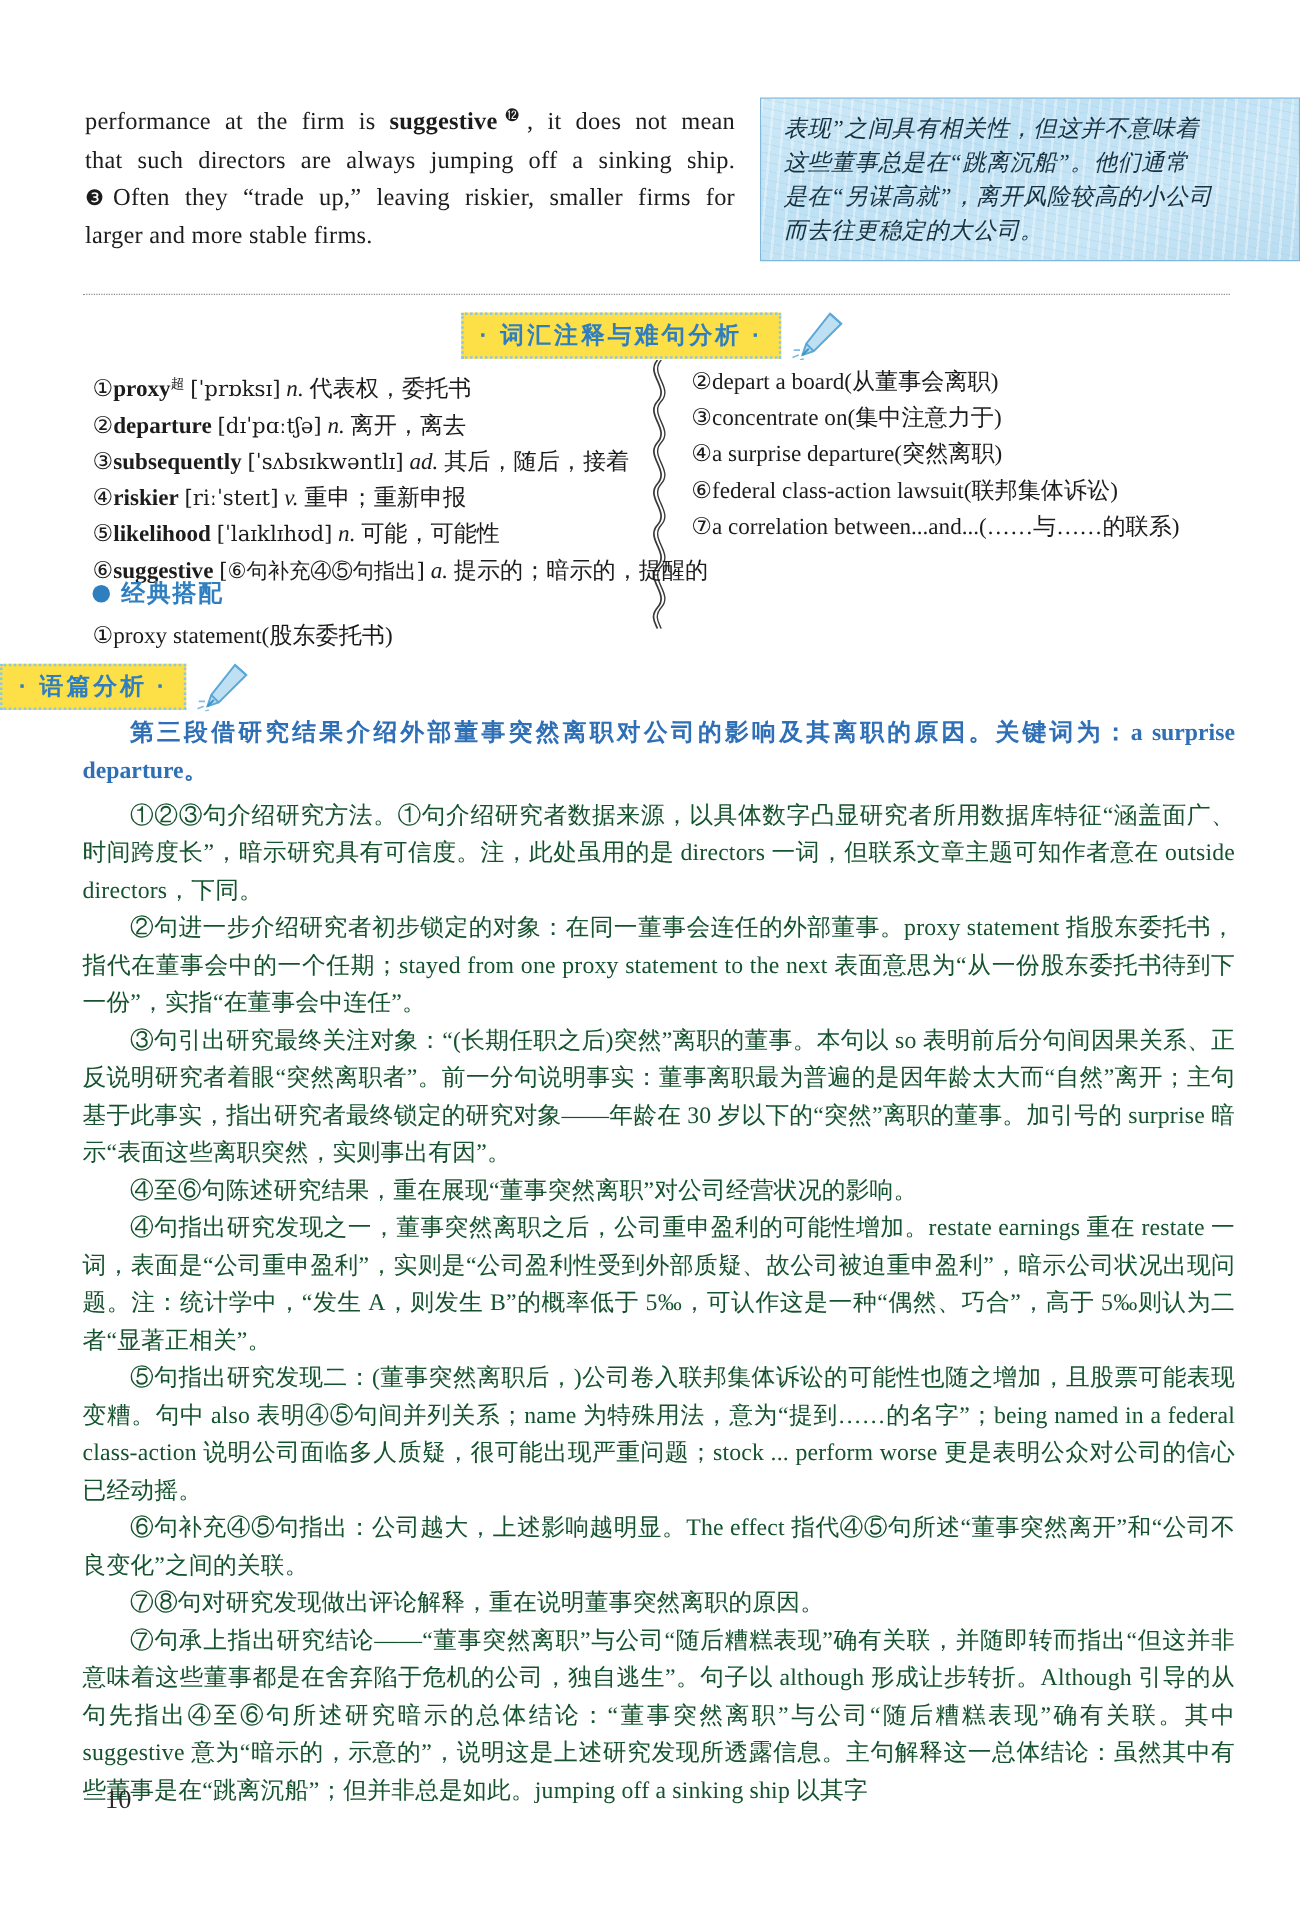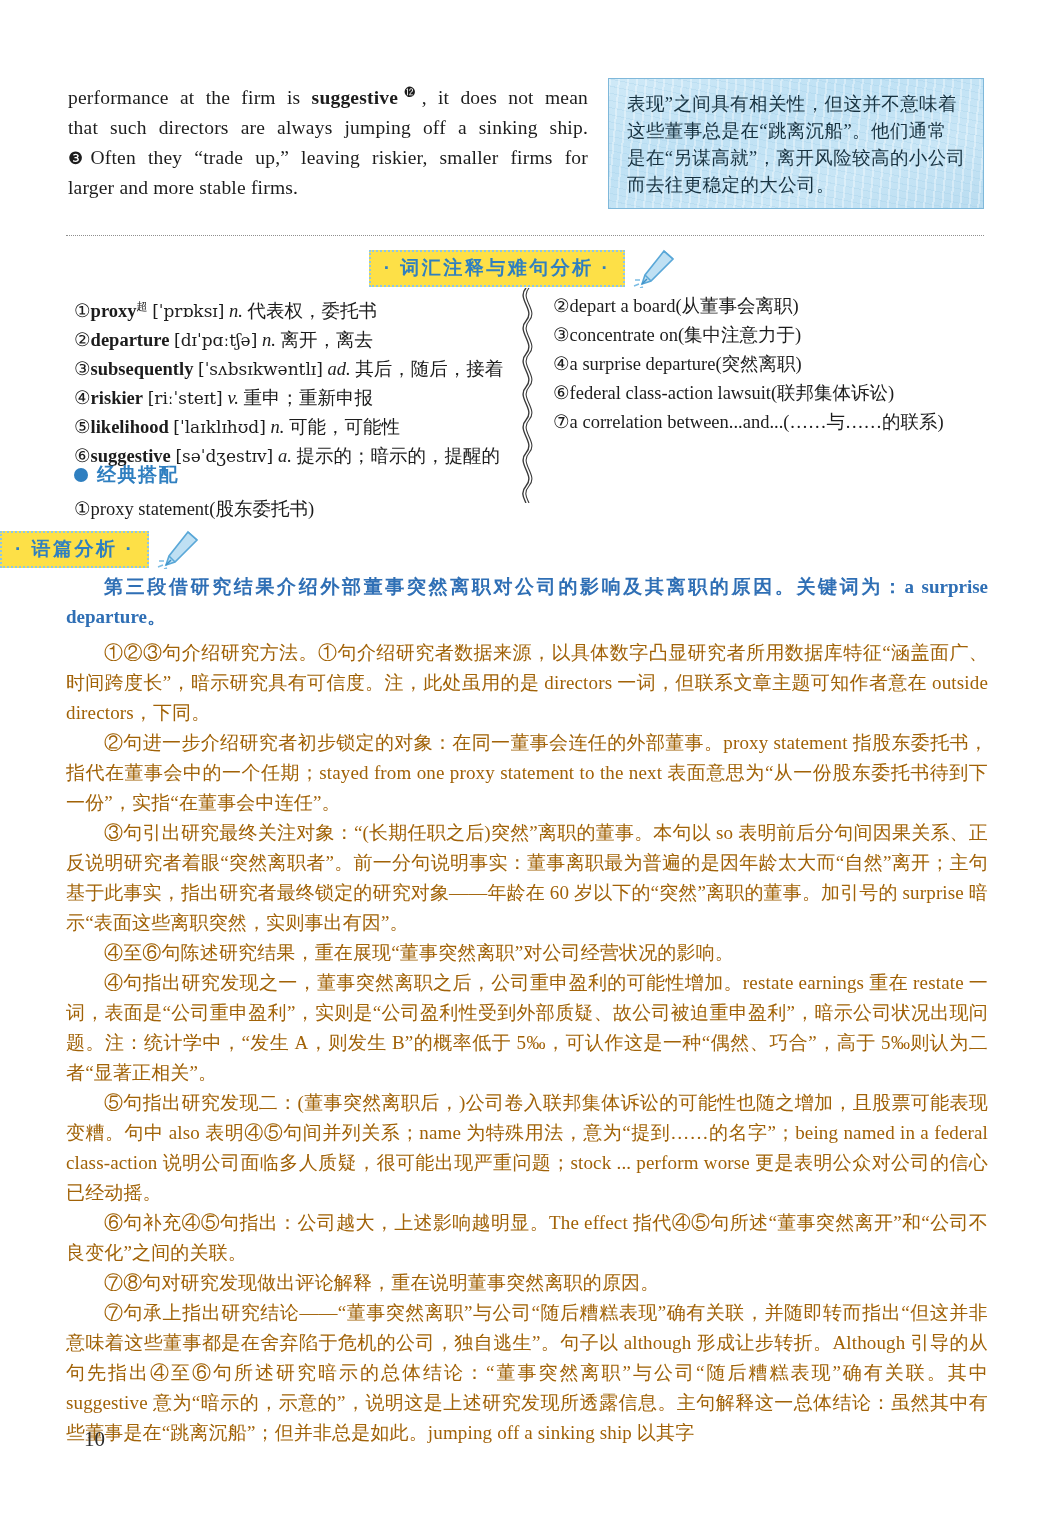--- a/index.html
+++ b/index.html
@@ -57,27 +57,28 @@
   .circnum {
     font-family: "DejaVu Sans", sans-serif;
     font-size: 17px;
   }
 
   
   .note-box {
     position: absolute;
     left: 608px;
     top: 78px;
-    width: 376px;
+    width: 432px;
     height: 131px;
     background: linear-gradient(160deg, #cfe9f7 0%, #bfe1f4 35%, #c9e6f6 70%, #b9dcf0 100%);
     border: 1px solid #7fb8da;
     box-sizing: border-box;
     padding: 12px 16px 24px 18px;
     overflow: hidden;
+    font-style: italic;
   }
   .note-box::after {
     content: "";
     position: absolute;
     inset: 0;
     background:
       repeating-linear-gradient(95deg, rgba(255,255,255,0.35) 0 2px, rgba(255,255,255,0) 2px 9px),
       repeating-linear-gradient(12deg, rgba(160,205,230,0.30) 0 1px, rgba(255,255,255,0) 1px 7px);
     pointer-events: none;
   }
@@ -201,21 +202,21 @@
     text-indent: 2em;
     margin: 0 0 6px 0;
   }
   .para {
     font-size: 19px;
     line-height: 30px;
     text-align: justify;
     text-align-last: left;
     text-indent: 2em;
     margin: 0;
-    color: #a16207;
+    color: #14532d;
     letter-spacing: 0.15px;
   }
 
   
   .page-number {
     position: absolute;
     left: 84px;
     top: 1427px;
     font-size: 21px;
     color: #2a2a2a;
@@ -298,21 +299,21 @@
         <span>重申；重新申报</span>
       </div>
       <div class="vocab-item">
         <span>⑤</span><span class="en">likelihood</span>
         <span class="ipa">[ˈlaɪklɪhʊd]</span>
         <span class="pos">n.</span>
         <span>可能，可能性</span>
       </div>
       <div class="vocab-item">
         <span>⑥</span><span class="en">suggestive</span>
-        <span class="ipa">[səˈdʒestɪv]</span>
+        <span class="ipa">[⑥句补充④⑤句指出]</span>
         <span class="pos">a.</span>
         <span>提示的；暗示的，提醒的</span>
       </div>
     </div>
 
     <div class="vocab-col vocab-right">
       <div class="vocab-item">②depart a board(从董事会离职)</div>
       <div class="vocab-item">③concentrate on(集中注意力于)</div>
       <div class="vocab-item">④a surprise departure(突然离职)</div>
       <div class="vocab-item">⑥federal class-action lawsuit(联邦集体诉讼)</div>
@@ -338,21 +339,21 @@
         <path d="M9 36 L14 31" stroke="#3f93c9"></path>
         <path d="M6 36 L1 38 M7 32 L2 32 M10 39 L7 40" stroke="#7dbde4" stroke-width="1.4"></path>
       </g>
     </svg>
   </div>
 
   <div class="discourse">
     <p class="lead">第三段借研究结果介绍外部董事突然离职对公司的影响及其离职的原因。关键词为：a surprise departure。</p>
     <p class="para">①②③句介绍研究方法。①句介绍研究者数据来源，以具体数字凸显研究者所用数据库特征“涵盖面广、时间跨度长”，暗示研究具有可信度。注，此处虽用的是 directors 一词，但联系文章主题可知作者意在 outside directors，下同。</p>
     <p class="para">②句进一步介绍研究者初步锁定的对象：在同一董事会连任的外部董事。proxy statement 指股东委托书，指代在董事会中的一个任期；stayed from one proxy statement to the next 表面意思为“从一份股东委托书待到下一份”，实指“在董事会中连任”。</p>
-    <p class="para">③句引出研究最终关注对象：“(长期任职之后)突然”离职的董事。本句以 so 表明前后分句间因果关系、正反说明研究者着眼“突然离职者”。前一分句说明事实：董事离职最为普遍的是因年龄太大而“自然”离开；主句基于此事实，指出研究者最终锁定的研究对象——年龄在 60 岁以下的“突然”离职的董事。加引号的 surprise 暗示“表面这些离职突然，实则事出有因”。</p>
+    <p class="para">③句引出研究最终关注对象：“(长期任职之后)突然”离职的董事。本句以 so 表明前后分句间因果关系、正反说明研究者着眼“突然离职者”。前一分句说明事实：董事离职最为普遍的是因年龄太大而“自然”离开；主句基于此事实，指出研究者最终锁定的研究对象——年龄在 30 岁以下的“突然”离职的董事。加引号的 surprise 暗示“表面这些离职突然，实则事出有因”。</p>
     <p class="para">④至⑥句陈述研究结果，重在展现“董事突然离职”对公司经营状况的影响。</p>
     <p class="para">④句指出研究发现之一，董事突然离职之后，公司重申盈利的可能性增加。restate earnings 重在 restate 一词，表面是“公司重申盈利”，实则是“公司盈利性受到外部质疑、故公司被迫重申盈利”，暗示公司状况出现问题。注：统计学中，“发生 A，则发生 B”的概率低于 5‰，可认作这是一种“偶然、巧合”，高于 5‰则认为二者“显著正相关”。</p>
     <p class="para">⑤句指出研究发现二：(董事突然离职后，)公司卷入联邦集体诉讼的可能性也随之增加，且股票可能表现变糟。句中 also 表明④⑤句间并列关系；name 为特殊用法，意为“提到……的名字”；being named in a federal class-action 说明公司面临多人质疑，很可能出现严重问题；stock ... perform worse 更是表明公众对公司的信心已经动摇。</p>
     <p class="para">⑥句补充④⑤句指出：公司越大，上述影响越明显。The effect 指代④⑤句所述“董事突然离开”和“公司不良变化”之间的关联。</p>
     <p class="para">⑦⑧句对研究发现做出评论解释，重在说明董事突然离职的原因。</p>
     <p class="para">⑦句承上指出研究结论——“董事突然离职”与公司“随后糟糕表现”确有关联，并随即转而指出“但这并非意味着这些董事都是在舍弃陷于危机的公司，独自逃生”。句子以 although 形成让步转折。Although 引导的从句先指出④至⑥句所述研究暗示的总体结论：“董事突然离职”与公司“随后糟糕表现”确有关联。其中 suggestive 意为“暗示的，示意的”，说明这是上述研究发现所透露信息。主句解释这一总体结论：虽然其中有些董事是在“跳离沉船”；但并非总是如此。jumping off a sinking ship 以其字</p>
   </div>
 
   <div class="page-number">10</div>
 

